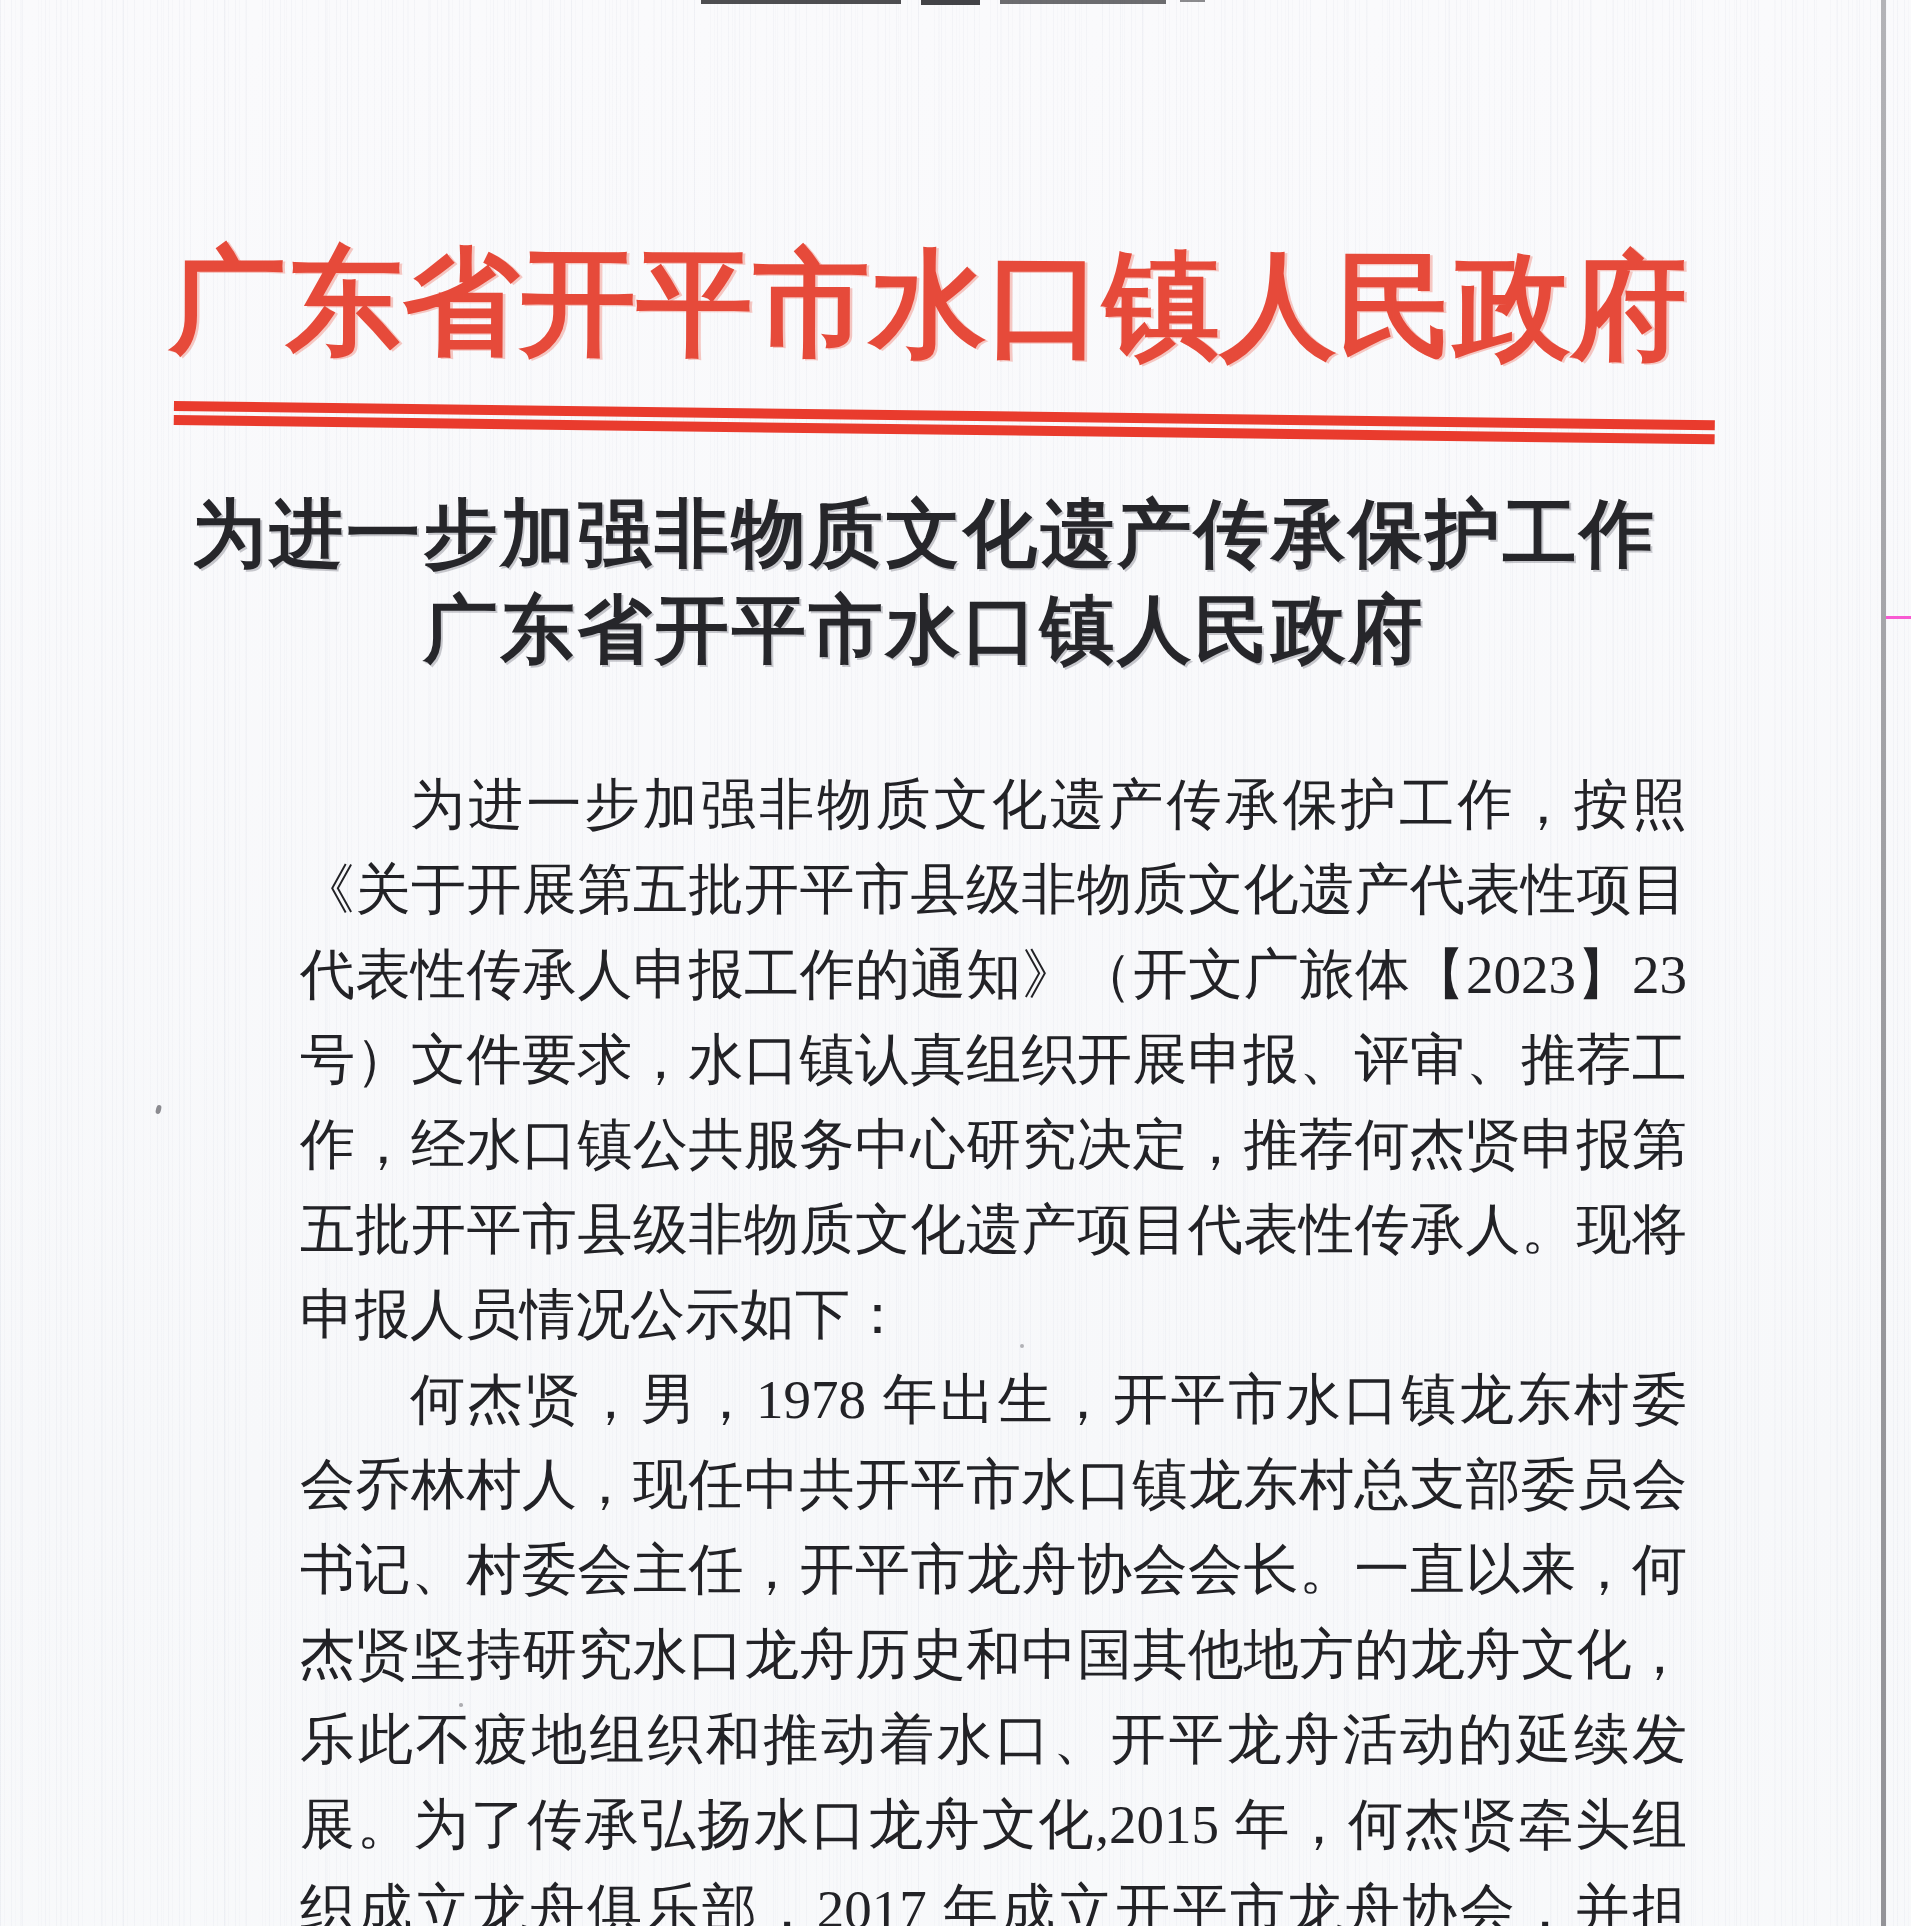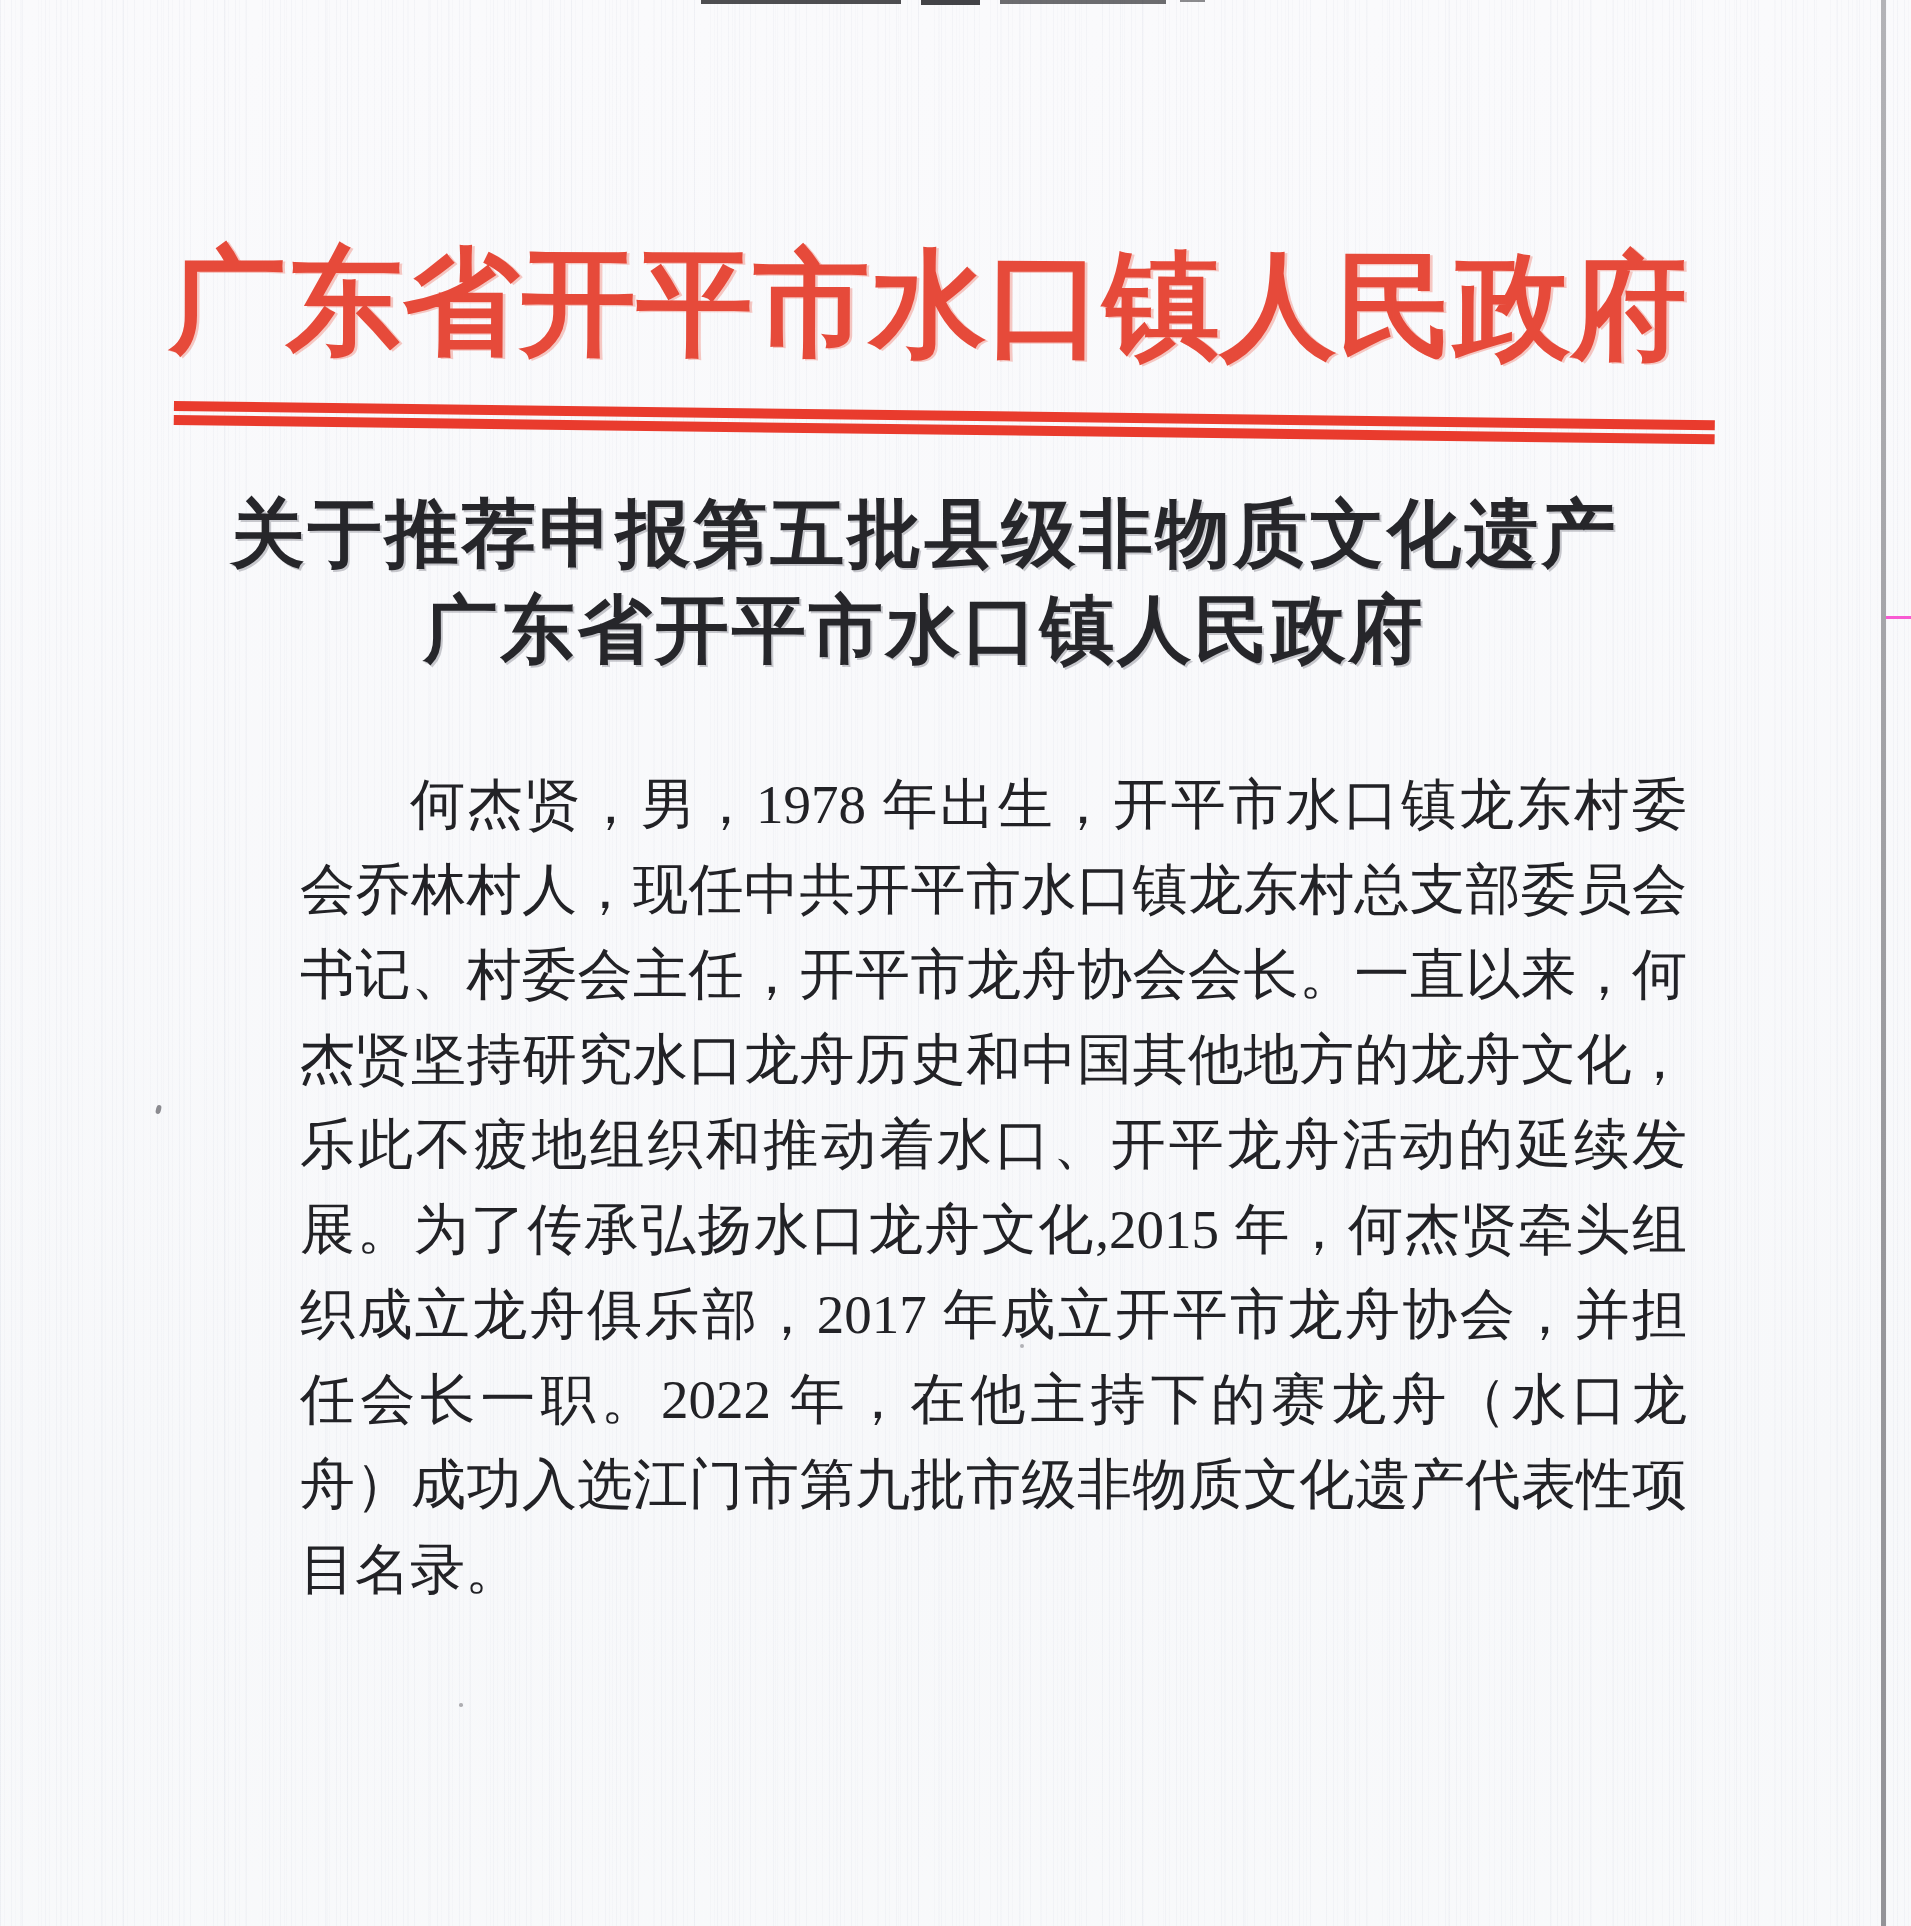--- a/index.html
+++ b/index.html
@@ -83,25 +83,26 @@
 
   <div class="letterhead">广东省开平市水口镇人民政府</div>
 
   <div class="rule rule-top">
     <div class="bar-a"></div>
     <div class="bar-gap"></div>
     <div class="bar-b"></div>
   </div>
 
   <div class="doc-title">
-    <div>关于推荐申报第五批县级非物质文化遗产</div>
+    <div>为进一步加强非物质文化遗产传承保护工作</div>
     <div>广东省开平市水口镇人民政府</div>
   </div>
 
   <div class="doc-body">
+    <p>为进一步加强非物质文化遗产传承保护工作，按照《关于开展第五批开平市县级非物质文化遗产代表性项目代表性传承人申报工作的通知》（开文广旅体【2023】23 号）文件要求，水口镇认真组织开展申报、评审、推荐工作，经水口镇公共服务中心研究决定，推荐何杰贤申报第五批开平市县级非物质文化遗产项目代表性传承人。现将申报人员情况公示如下：</p>
     <p>何杰贤，男，1978 年出生，开平市水口镇龙东村委会乔林村人，现任中共开平市水口镇龙东村总支部委员会书记、村委会主任，开平市龙舟协会会长。一直以来，何杰贤坚持研究水口龙舟历史和中国其他地方的龙舟文化，乐此不疲地组织和推动着水口、开平龙舟活动的延续发展。为了传承弘扬水口龙舟文化,2015 年，何杰贤牵头组织成立龙舟俱乐部，2017 年成立开平市龙舟协会，并担任会长一职。2022 年，在他主持下的赛龙舟（水口龙舟）成功入选江门市第九批市级非物质文化遗产代表性项目名录。</p>
 
   </div>
 
   <div class="paper-edge-right"></div>
   <div class="tick tick-pink"></div>
 
   <div class="speck a"></div>
   <div class="speck b"></div>
   <div class="speck c"></div>

